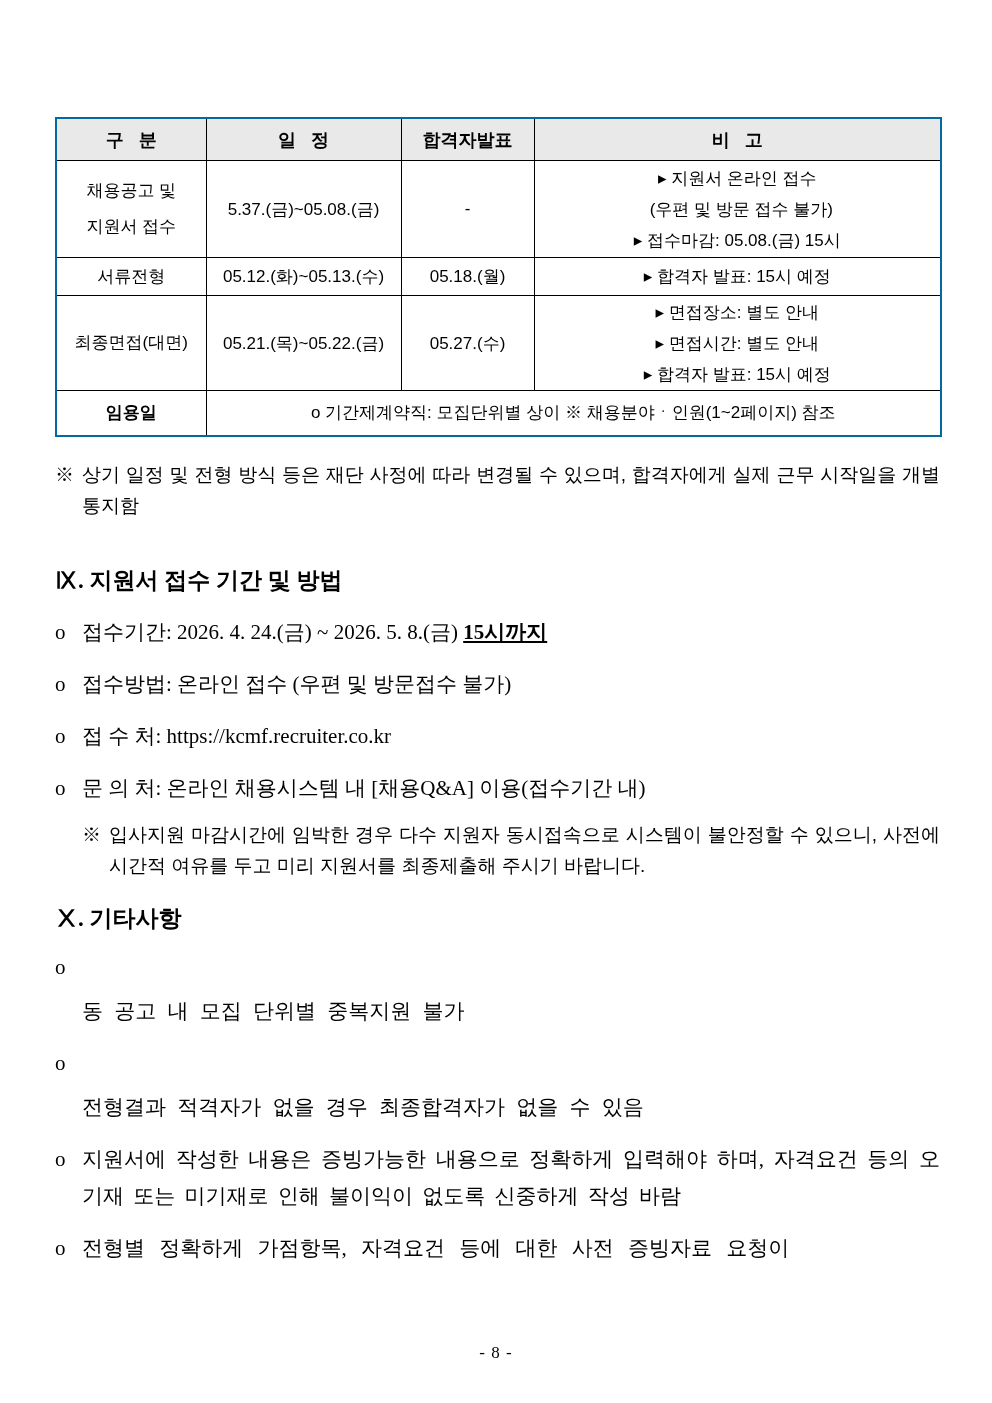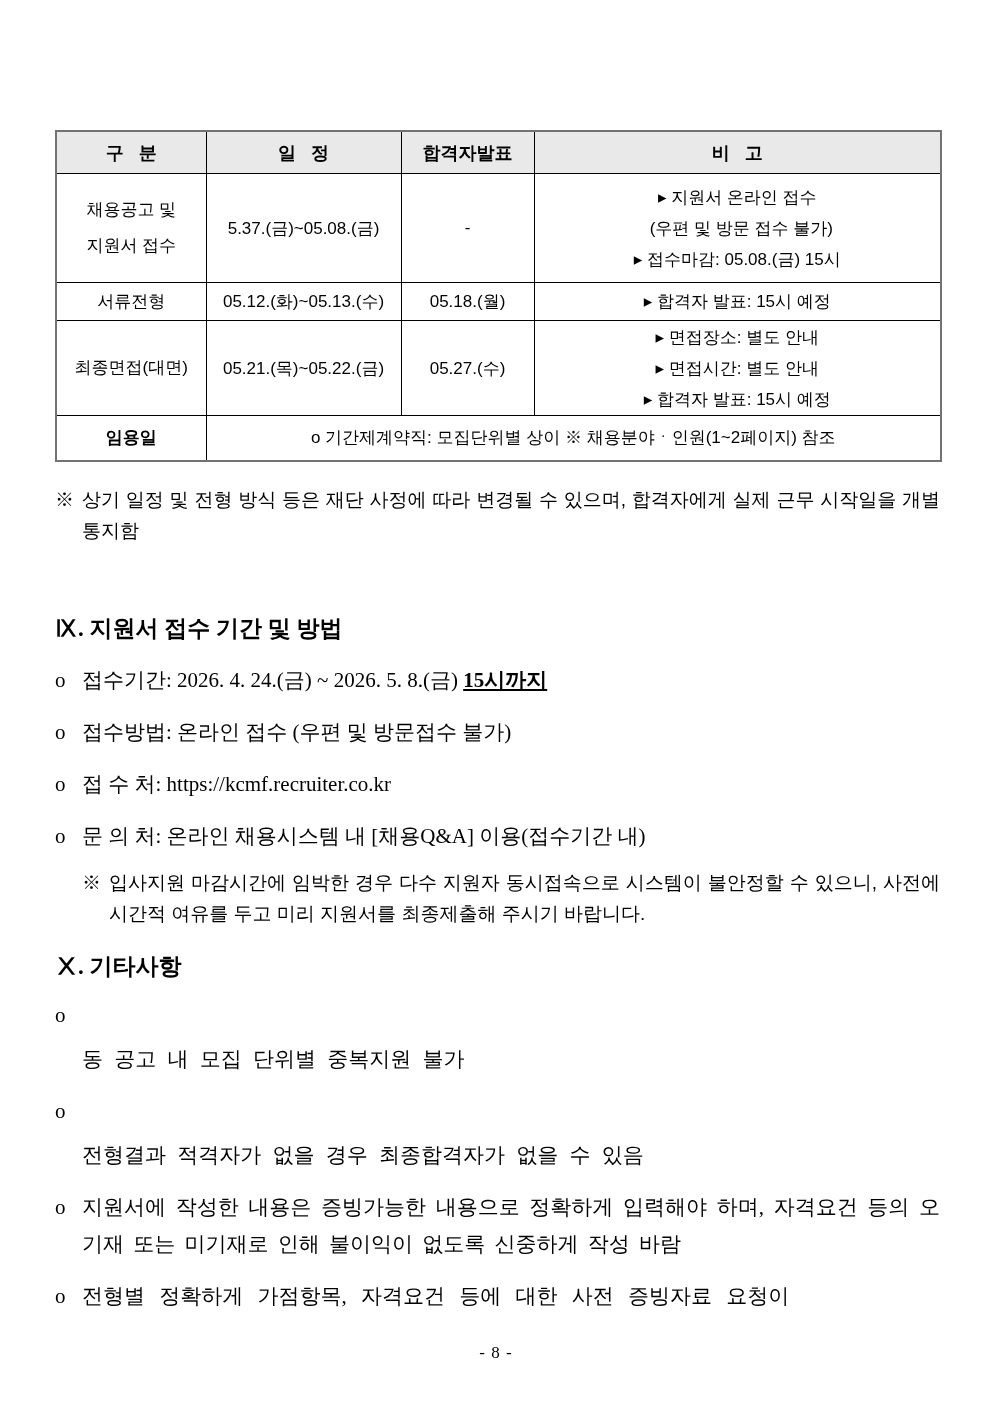--- a/index.html
+++ b/index.html
@@ -17,23 +17,22 @@
     left: 55px;
     top: 117px;
     width: 885px;
   }
 
   
   table.schedule {
     border-collapse: collapse;
     width: 885px;
     table-layout: fixed;
-    border: 2px solid #737373;
+    border: 2px solid #0369a1;
     font-family: "Liberation Sans", sans-serif;
-    margin-top: 13px;
   }
   table.schedule th, table.schedule td { border: 1px solid #000; }
   table.schedule th {
     background: #e9e9e9;
     font-size: 18px;
     font-weight: bold;
     height: 39px;
     word-spacing: 10px;
     text-align: center;
     vertical-align: middle;
@@ -64,21 +63,21 @@
   .note .marker { flex: none; width: 27px; }
   .note .note-text { flex: 1; text-align: justify; }
   .note.inner { margin-left: 27px; margin-top: 15px; }
 
   
   .sec-heading {
     font-family: "Liberation Serif", serif;
     font-weight: bold;
     font-size: 23px;
     line-height: 30px;
-    margin-top: 68px;
+    margin-top: 45px;
   }
   .sec-heading.sec10 { margin-top: 23px; }
   .sec-item {
     display: flex;
     font-family: "Liberation Serif", serif;
     font-size: 21px;
     line-height: 31px;
     margin-top: 21px;
   }
   .sec-item .marker { flex: none; width: 27px; }
@@ -114,21 +113,21 @@
           <col style="width:407px">
       </colgroup>
       <tbody>
           <tr style="height:39px;">
         <th>구 분</th>
         <th>일 정</th>
         <th>합격자발표</th>
         <th>비 고</th>
       </tr>
 
-      <tr style="height:109px;">
+      <tr style="height:97px;">
         <td>
           <div class="cat-line">채용공고 및</div>
           <div class="cat-line">지원서 접수</div>
         </td>
         <td>5.37.(금)~05.08.(금)</td>
         <td>-</td>
         <td class="remarks">
           <div class="remark-line">▸ 지원서 온라인 접수</div>
           <div class="remark-line indent1">(우편 및 방문 접수 불가)</div>
           <div class="remark-line">▸ 접수마감: 05.08.(금) 15시</div>

